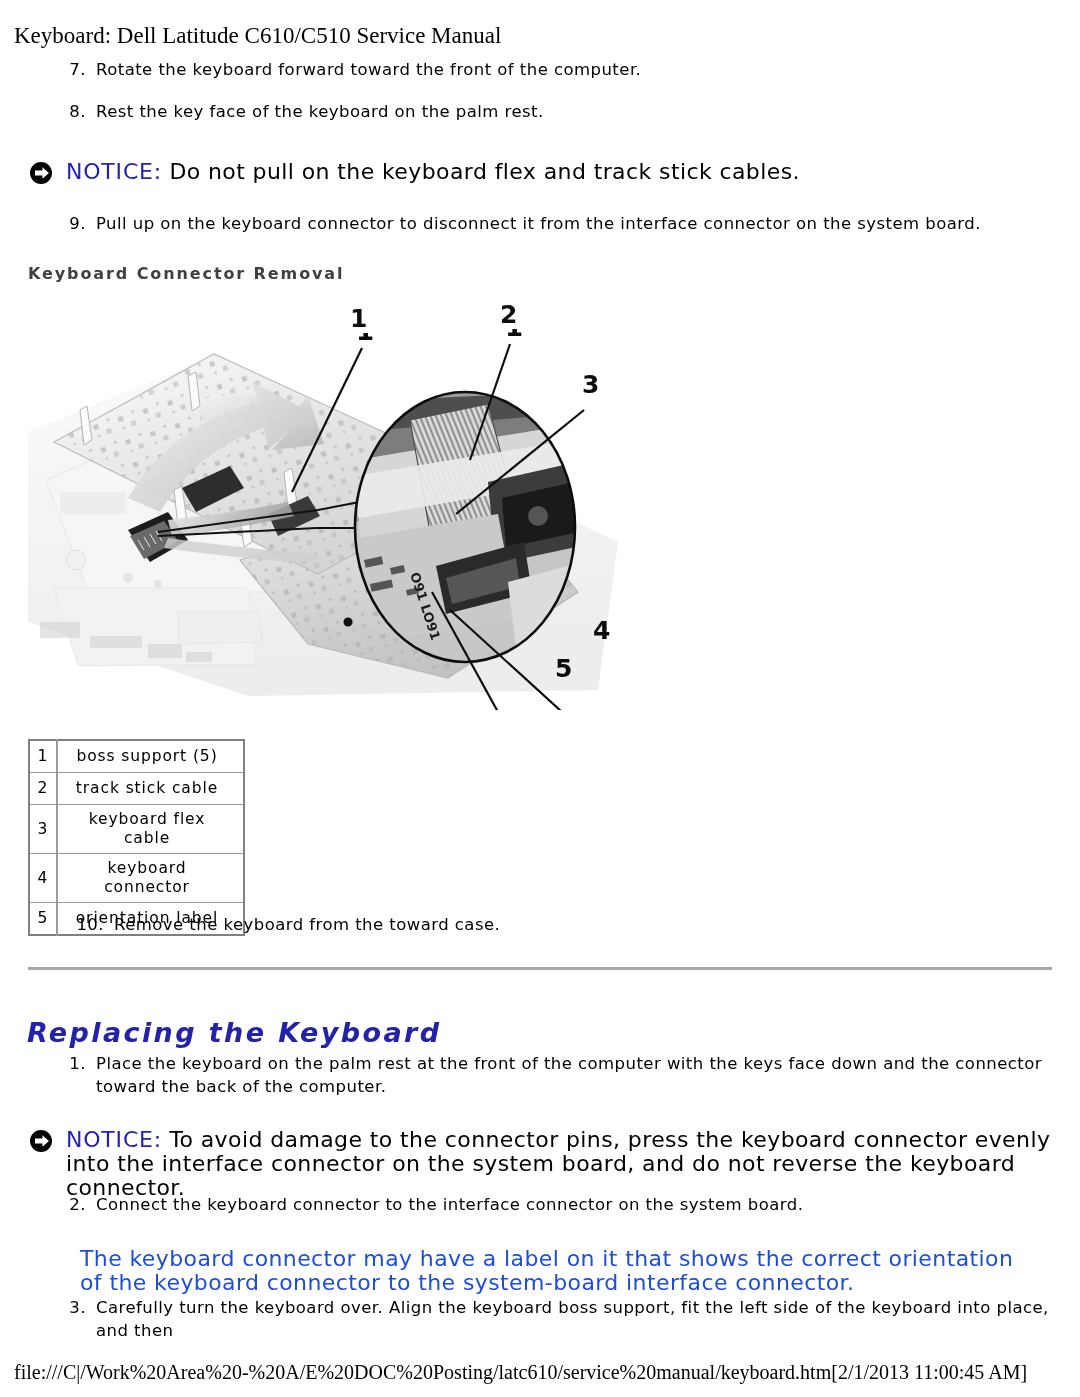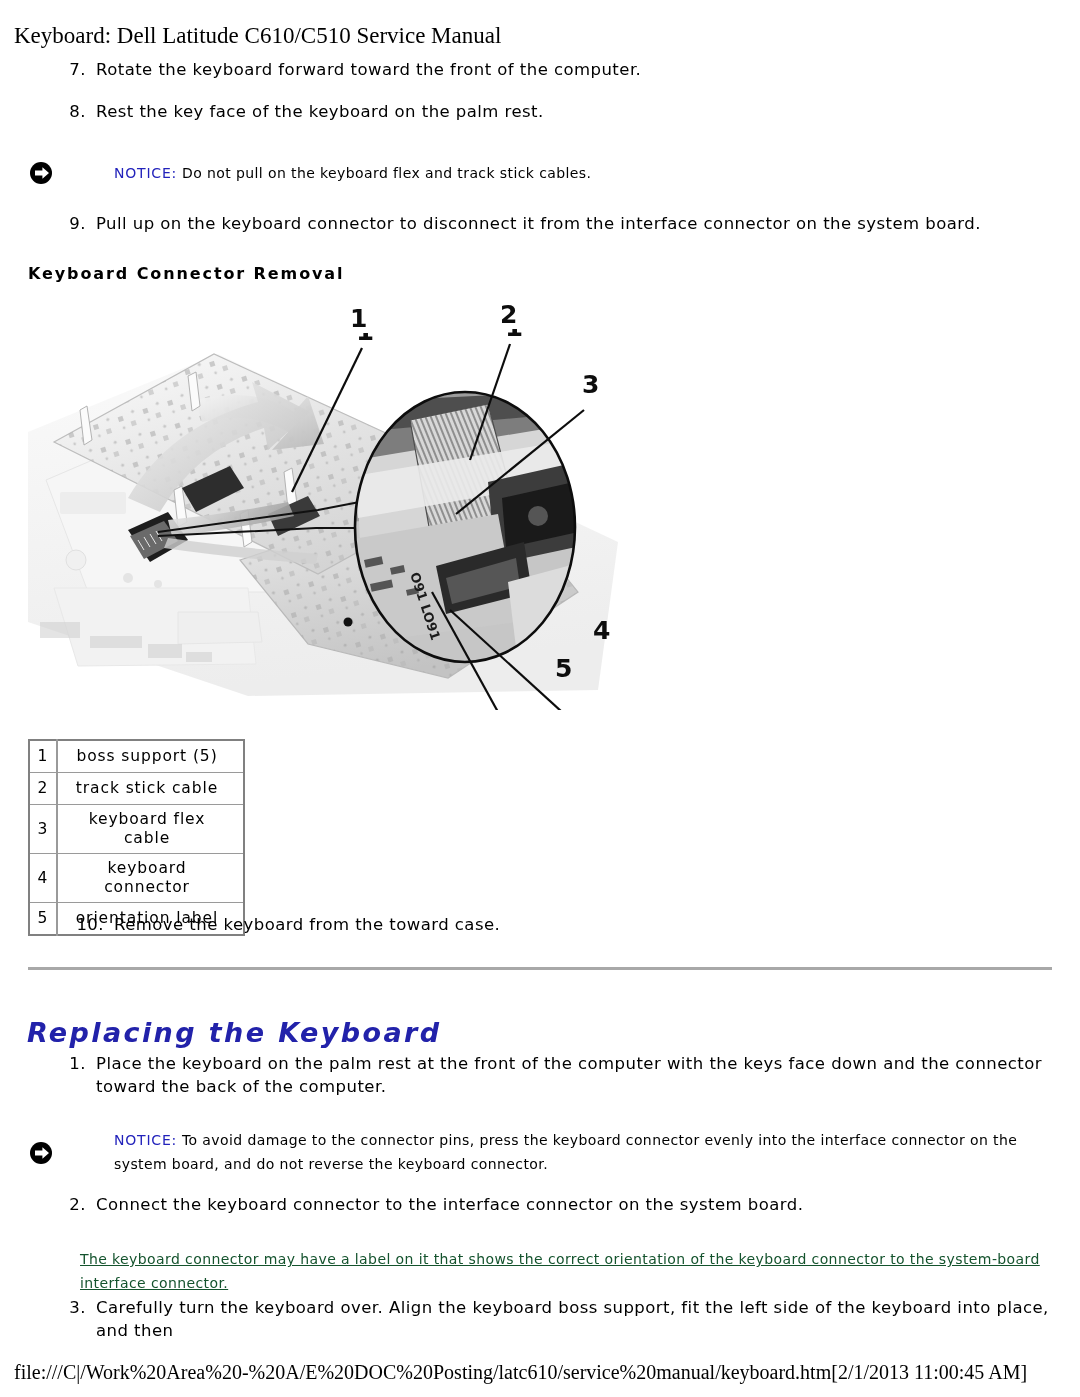--- a/index.html
+++ b/index.html
@@ -67,25 +67,24 @@
     box-sizing: content-box;
   }
   .step .txt {
     flex: 1 1 auto;
   }
 
   
   .notice {
     position: absolute;
     display: flex;
-    align-items: center;
-    font-size: 14px;
+    align-items: flex-start;
+    font-size: 22px;
     line-height: 24px;
     letter-spacing: 0.4px;
-    gap: 48px;
   }
   .notice-icon {
     flex: 0 0 28px;
     width: 28px;
     height: 24px;
     margin-right: 10px;
     margin-top: 1px;
     display: block;
   }
   .notice-body {
@@ -99,21 +98,21 @@
   .notice-text {
     color: #000;
   }
 
   
   .fig-caption {
     position: absolute;
     font-size: 16px;
     font-weight: bold;
     letter-spacing: 1.9px;
-    color: #000000;
+    color: #404040;
   }
 
   
   .figure {
     position: absolute;
     left: 18px;
     top: 292px;
     width: 648px;
     height: 418px;
   }
@@ -171,25 +170,24 @@
     font-weight: bold;
     letter-spacing: 2.4px;
     color: #2222aa;
     line-height: 34px;
     font-style: italic;
   }
 
   
   .plain-para {
     position: absolute;
-    font-size: 14px;
+    font-size: 22px;
     line-height: 24px;
     letter-spacing: 0.4px;
-    color: #14532d;
-    text-decoration: underline;
+    color: #1d4ed8;
   }
 </style>
 </head>
 <body>
 
 <div class="page-header">Keyboard: Dell Latitude C610/C510 Service Manual</div>
 
 <div class="content">
 
   <div class="step" style="left:52px; top:58px; width:940px;">

